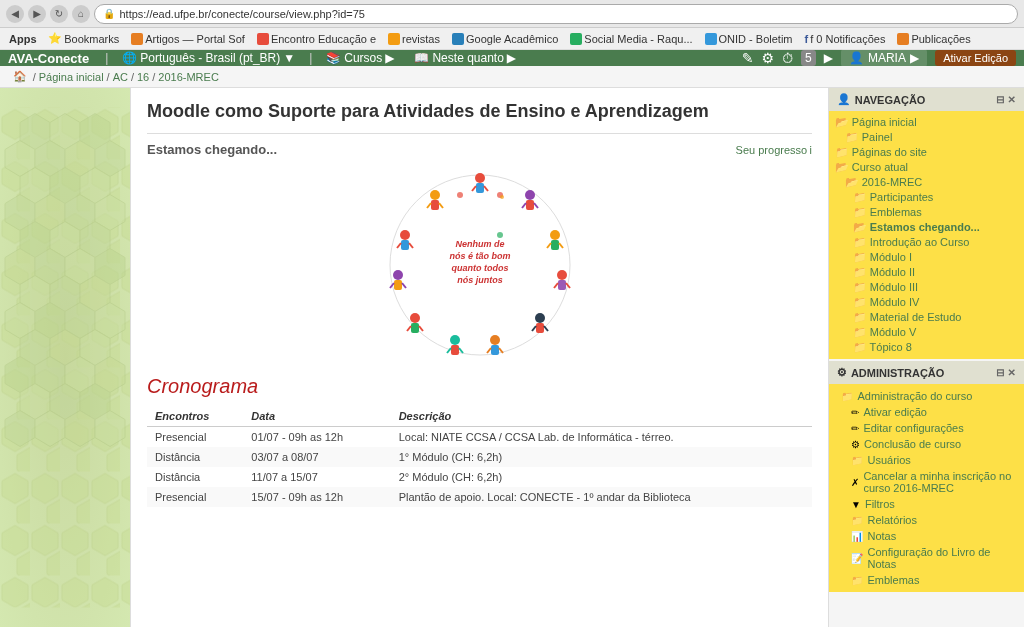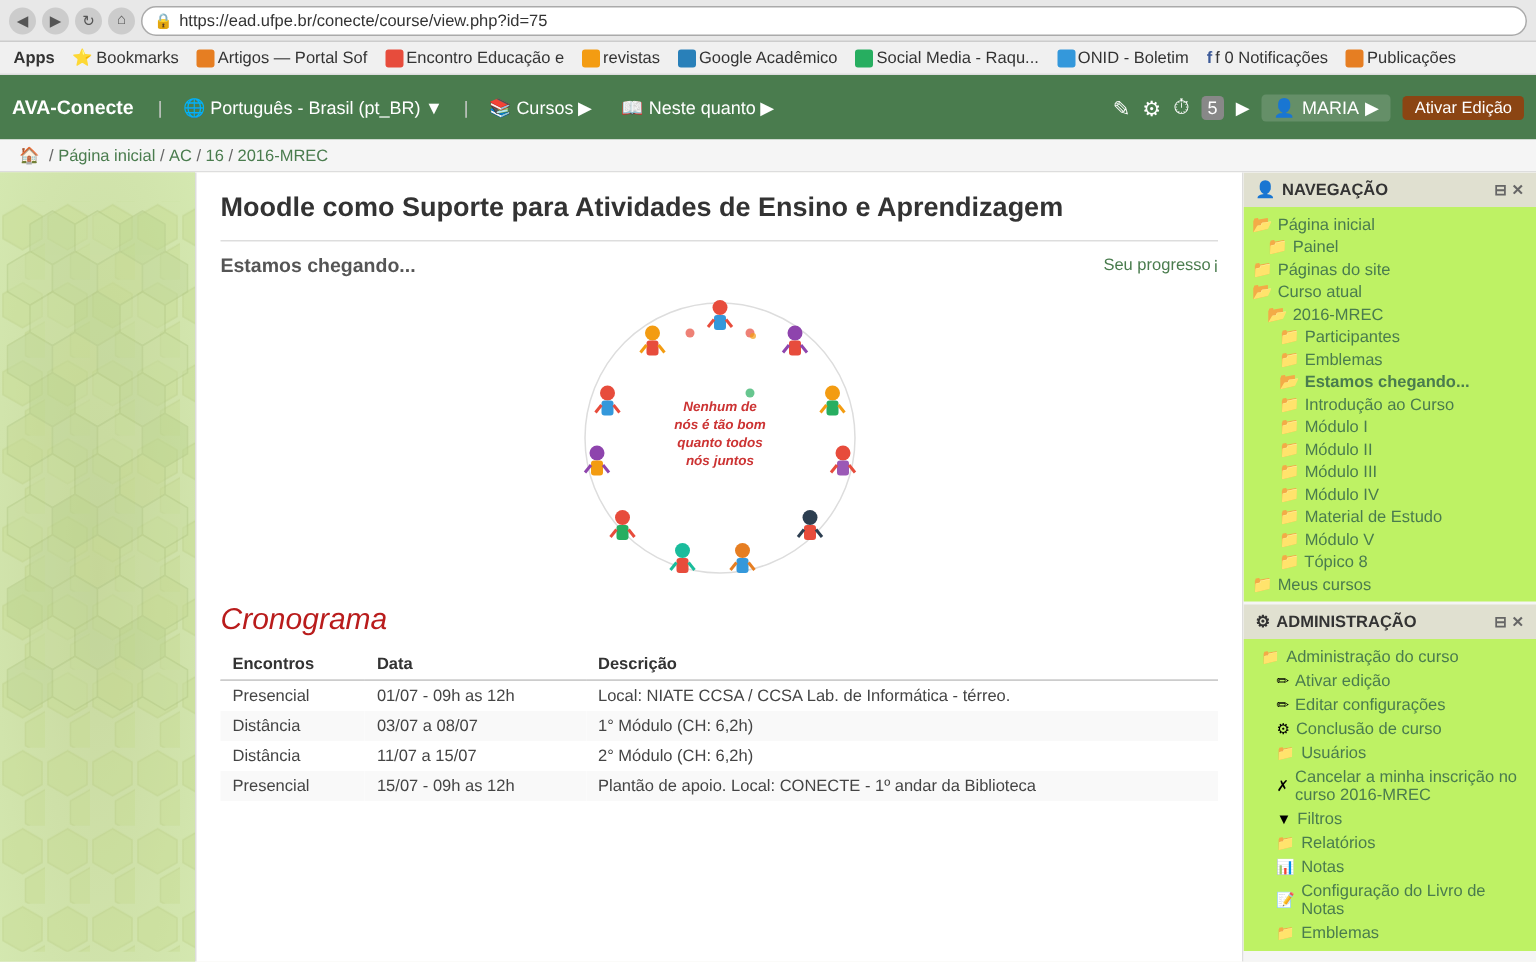--- a/index.html
+++ b/index.html
@@ -63,21 +63,21 @@
     .bm-red { background: #e74c3c; }
     .bm-green { background: #27ae60; }
     .bm-yellow { background: #f39c12; }
     .bm-blue { background: #2980b9; }
     .bm-blue2 { background: #3498db; }
     .bm-orange2 { background: #e67e22; }
 
     
     .top-nav {
       background: #4a7c4e;
-      height: 43px;
+      height: 16px;
       display: flex;
       align-items: center;
       padding: 0 8px;
       gap: 8px;
       color: #fff;
       font-size: 12px;
     }
     .top-nav .brand { font-weight: bold; font-size: 13px; margin-right: 8px; }
     .top-nav .nav-item {
       display: flex; align-items: center; gap: 3px;
@@ -185,20 +185,21 @@
       width: 100%;
       border-collapse: collapse;
       font-size: 11px;
     }
     .schedule-table th {
       text-align: left;
       padding: 4px 8px;
       color: #333;
       font-weight: bold;
       border-bottom: 1px solid #ccc;
+      font-style: italic;
     }
     .schedule-table td {
       padding: 4px 8px;
       color: #444;
       vertical-align: top;
     }
     .schedule-table tr:nth-child(even) { background: #f9f9f9; }
 
     
     .right-sidebar {
@@ -221,21 +222,21 @@
       font-weight: bold;
       font-size: 11px;
       color: #333;
     }
     .sidebar-block-header .block-title { display: flex; align-items: center; gap: 4px; }
     .sidebar-block-header .block-icons { display: flex; gap: 3px; }
     .sidebar-block-header .block-icon-btn {
       color: #666; font-size: 10px; cursor: pointer;
     }
     .sidebar-block-content {
-      background: #bef264;
+      background: #fde047;
       padding: 4px 6px;
     }
     .nav-item-tree {
       padding: 1px 0;
       cursor: pointer;
     }
     .nav-item-tree a {
       color: #4a7c4e;
       text-decoration: none;
       font-size: 11px;
@@ -588,21 +589,20 @@
           <div class="nav-item-tree indent2"><a href="#">📁 Emblemas</a></div>
           <div class="nav-item-tree indent2"><a href="#" class="nav-current">📂 Estamos chegando...</a></div>
           <div class="nav-item-tree indent2"><a href="#">📁 Introdução ao Curso</a></div>
           <div class="nav-item-tree indent2"><a href="#">📁 Módulo I</a></div>
           <div class="nav-item-tree indent2"><a href="#">📁 Módulo II</a></div>
           <div class="nav-item-tree indent2"><a href="#">📁 Módulo III</a></div>
           <div class="nav-item-tree indent2"><a href="#">📁 Módulo IV</a></div>
           <div class="nav-item-tree indent2"><a href="#">📁 Material de Estudo</a></div>
           <div class="nav-item-tree indent2"><a href="#">📁 Módulo V</a></div>
           <div class="nav-item-tree indent2"><a href="#">📁 Tópico 8</a></div>
-          <div class="nav-item-tree indent0"><a href="#">📁 Meus cursos</a></div>
         </div>
     </div>
 
     <div class="sidebar-block">
       <div class="sidebar-block-header">
         <div class="block-title">
           <span>⚙</span>
           <span>ADMINISTRAÇÃO</span>
         </div>
         <div class="block-icons">

